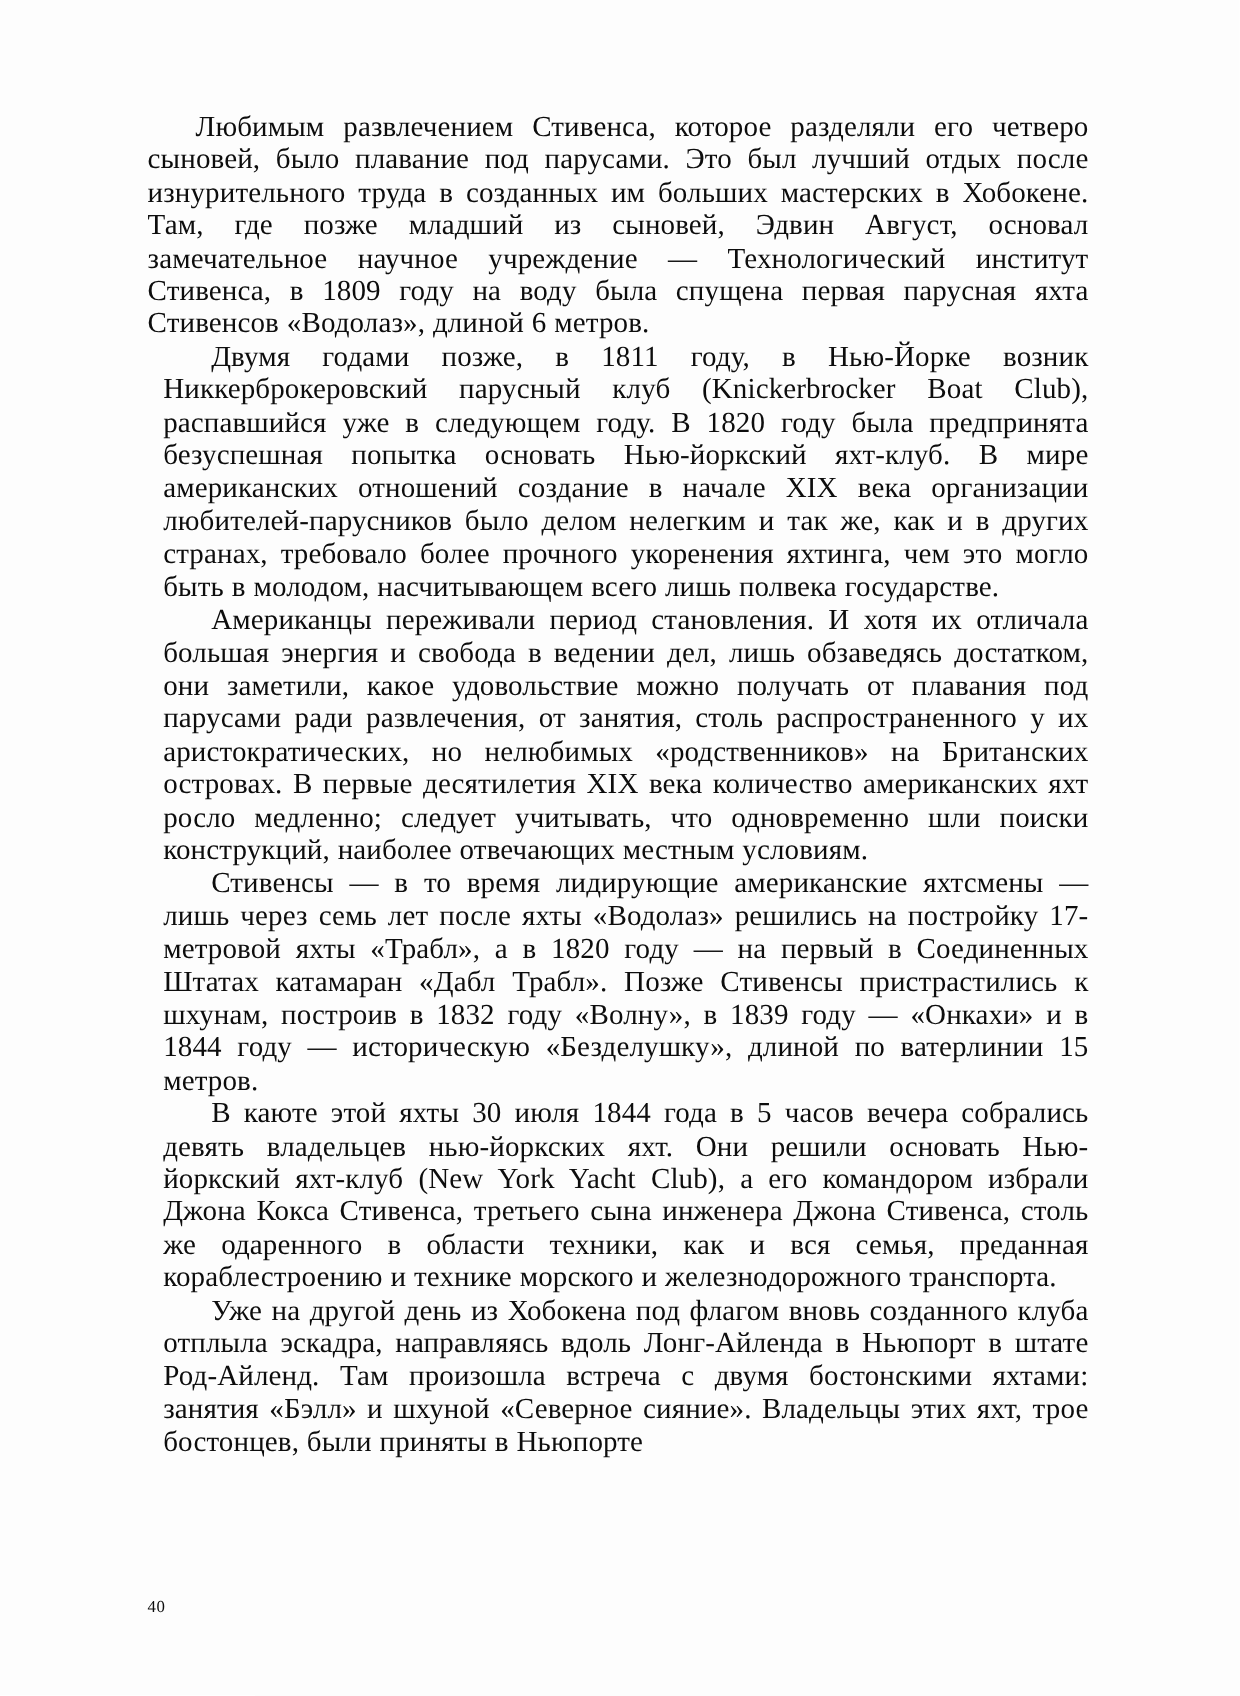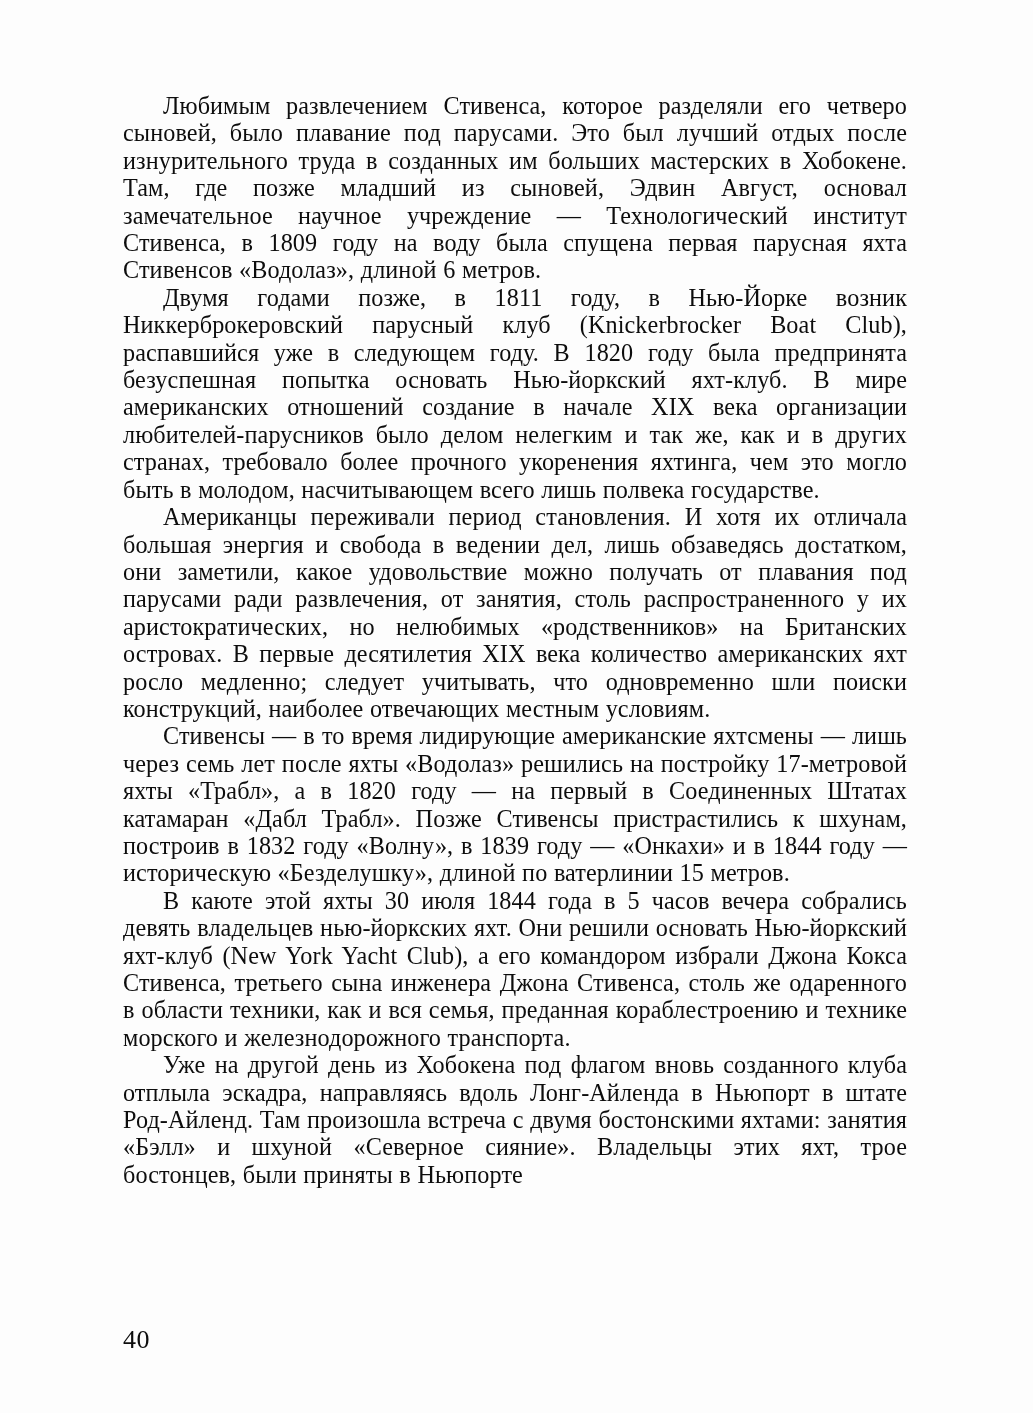--- a/index.html
+++ b/index.html
@@ -32,26 +32,27 @@
     line-height: 27.4px;
     letter-spacing: 0.1px;
     word-spacing: 0.4px;
     hyphens: none;
     -webkit-hyphens: none;
     font-weight: 400;
     text-rendering: optimizeLegibility;
   }
   .para + .para {
     margin-top: 0;
+    margin-left: 13px;
   }
   .folio {
     position: absolute;
     left: 123px;
     top: 1327px;
-    font-size: 26px;
+    font-size: 14px;
     line-height: 26px;
     letter-spacing: 0.4px;
   }
 </style>
 </head>
 <body>
 
 <div class="page">
 
   <div class="text-block">

